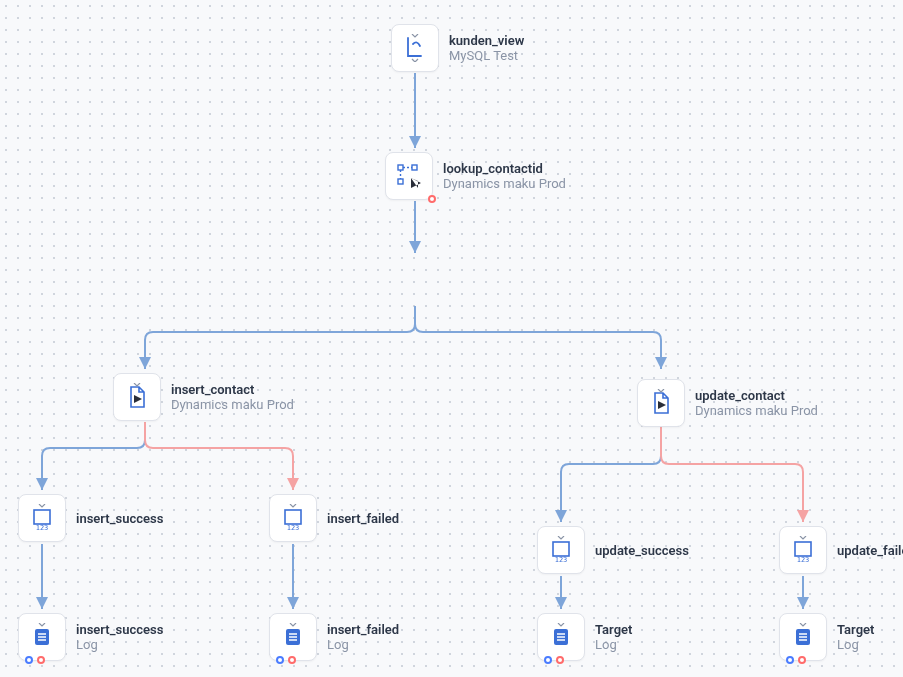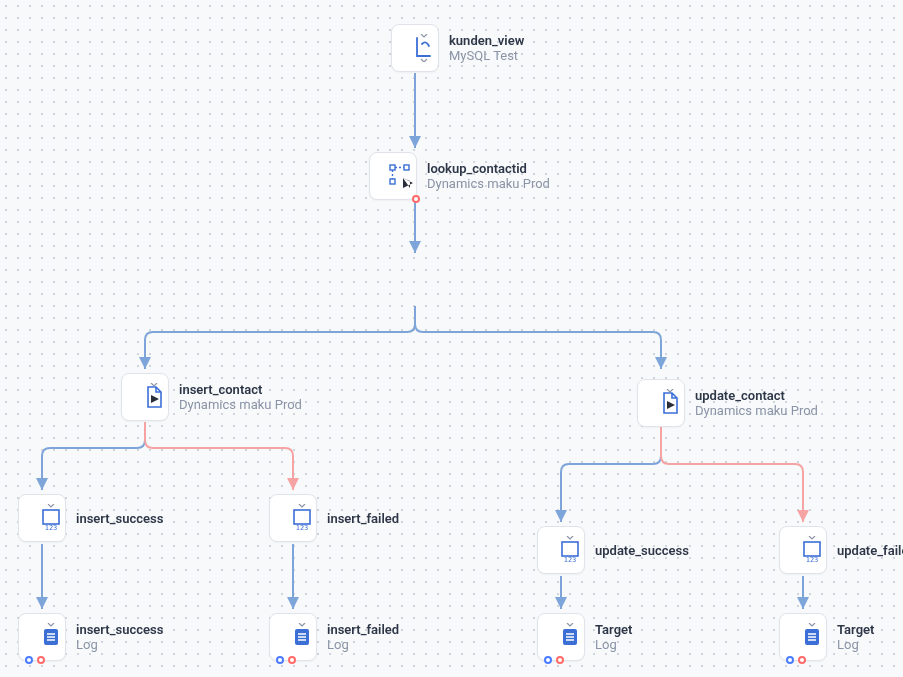--- a/index.html
+++ b/index.html
@@ -27,21 +27,21 @@
   gap: 10px;
 }
 .node-icon {
   width: 48px;
   height: 48px;
   background: #fff;
   border: 1px solid #e0e3ea;
   border-radius: 8px;
   display: flex;
   align-items: center;
-  justify-content: flex-end;
+  justify-content: center;
   box-shadow: 0 1px 2px rgba(0,0,0,0.04);
   position: relative;
 }
 .node-label { display: flex; flex-direction: column; }
 .node-title {
   font-size: 13px;
   font-weight: 600;
   color: #2d3748;
   white-space: nowrap;
 }
@@ -109,40 +109,40 @@
           <path d="M7 4 L7 22 L20 22 M12 10 Q16 6 19 12" stroke="#3b6fd6" stroke-width="1.8" fill="none" stroke-linecap="round"></path>
           <path d="M11 0 L14 3 L17 0 M11 25 L14 28 L17 25" stroke="#8a94a6" stroke-width="1.2" fill="none"></path>
         </svg>
   </div>
   <div class="node-label">
     <span class="node-title">kunden_view</span>
     <span class="node-subtitle">MySQL Test</span>
   </div>
 </div>
 
-<div class="node" style="left:369px;top:152px">
+<div class="node" style="left:385px;top:152px">
   <div class="node-icon">
     <svg width="30" height="30" viewBox="0 0 30 30">
       <rect x="4" y="4" width="5" height="5" stroke="#3b6fd6" stroke-width="1.4" fill="none"></rect>
       <rect x="18" y="4" width="5" height="5" stroke="#3b6fd6" stroke-width="1.4" fill="none"></rect>
       <rect x="4" y="18" width="5" height="5" stroke="#3b6fd6" stroke-width="1.4" fill="none"></rect>
       <line x1="9" y1="6.5" x2="18" y2="6.5" stroke="#3b6fd6" stroke-width="1.4" stroke-dasharray="2 2"></line>
       <line x1="6.5" y1="9" x2="6.5" y2="18" stroke="#3b6fd6" stroke-width="1.4" stroke-dasharray="2 2"></line>
       <path d="M17 17 L17 27 L27 22 Z M17 17 L24 20 L24 27" fill="#2a2e39"></path>
     </svg>
     <div class="indicator red center-right"></div>
   </div>
   <div class="node-label">
     <span class="node-title">lookup_contactid</span>
     <span class="node-subtitle">Dynamics maku Prod</span>
   </div>
 </div>
 
 
-<div class="node" style="left:121px;top:373px">
+<div class="node" style="left:113px;top:373px">
   <div class="node-icon">
     <svg width="28" height="28" viewBox="0 0 28 28">
       <path d="M8 4 L8 24 L21 24 L21 9 L16 4 Z M16 4 L16 9 L21 9" stroke="#3b6fd6" stroke-width="1.6" fill="none"></path>
       <path d="M11 12 L11 20 L19 16 Z" fill="#2a2e39"></path>
       <path d="M11 0 L14 3 L17 0" stroke="#8a94a6" stroke-width="1.2" fill="none"></path>
     </svg>
   </div>
   <div class="node-label">
     <span class="node-title">insert_contact</span>
     <span class="node-subtitle">Dynamics maku Prod</span>

